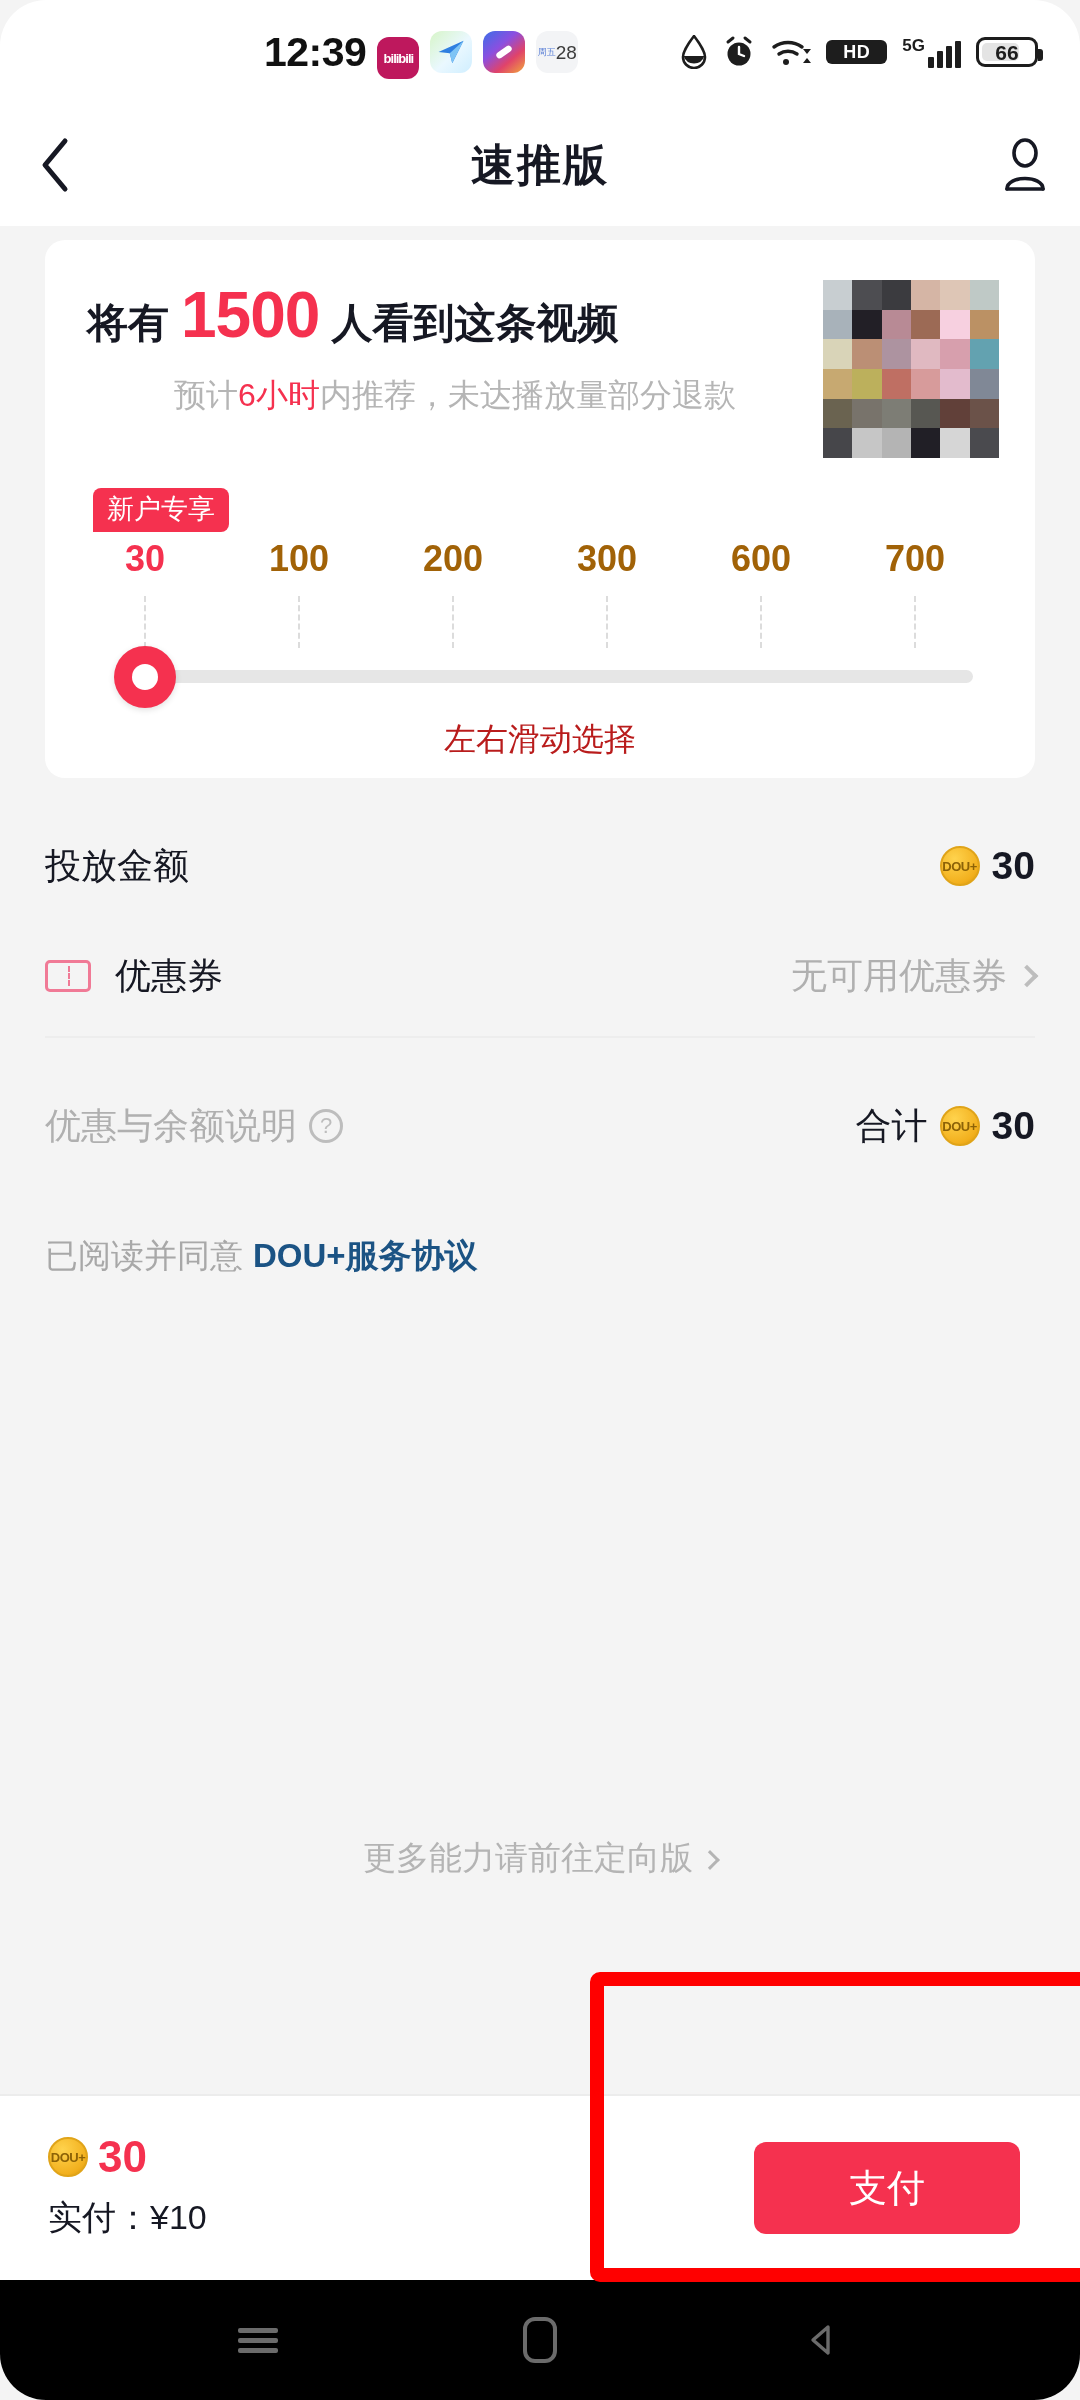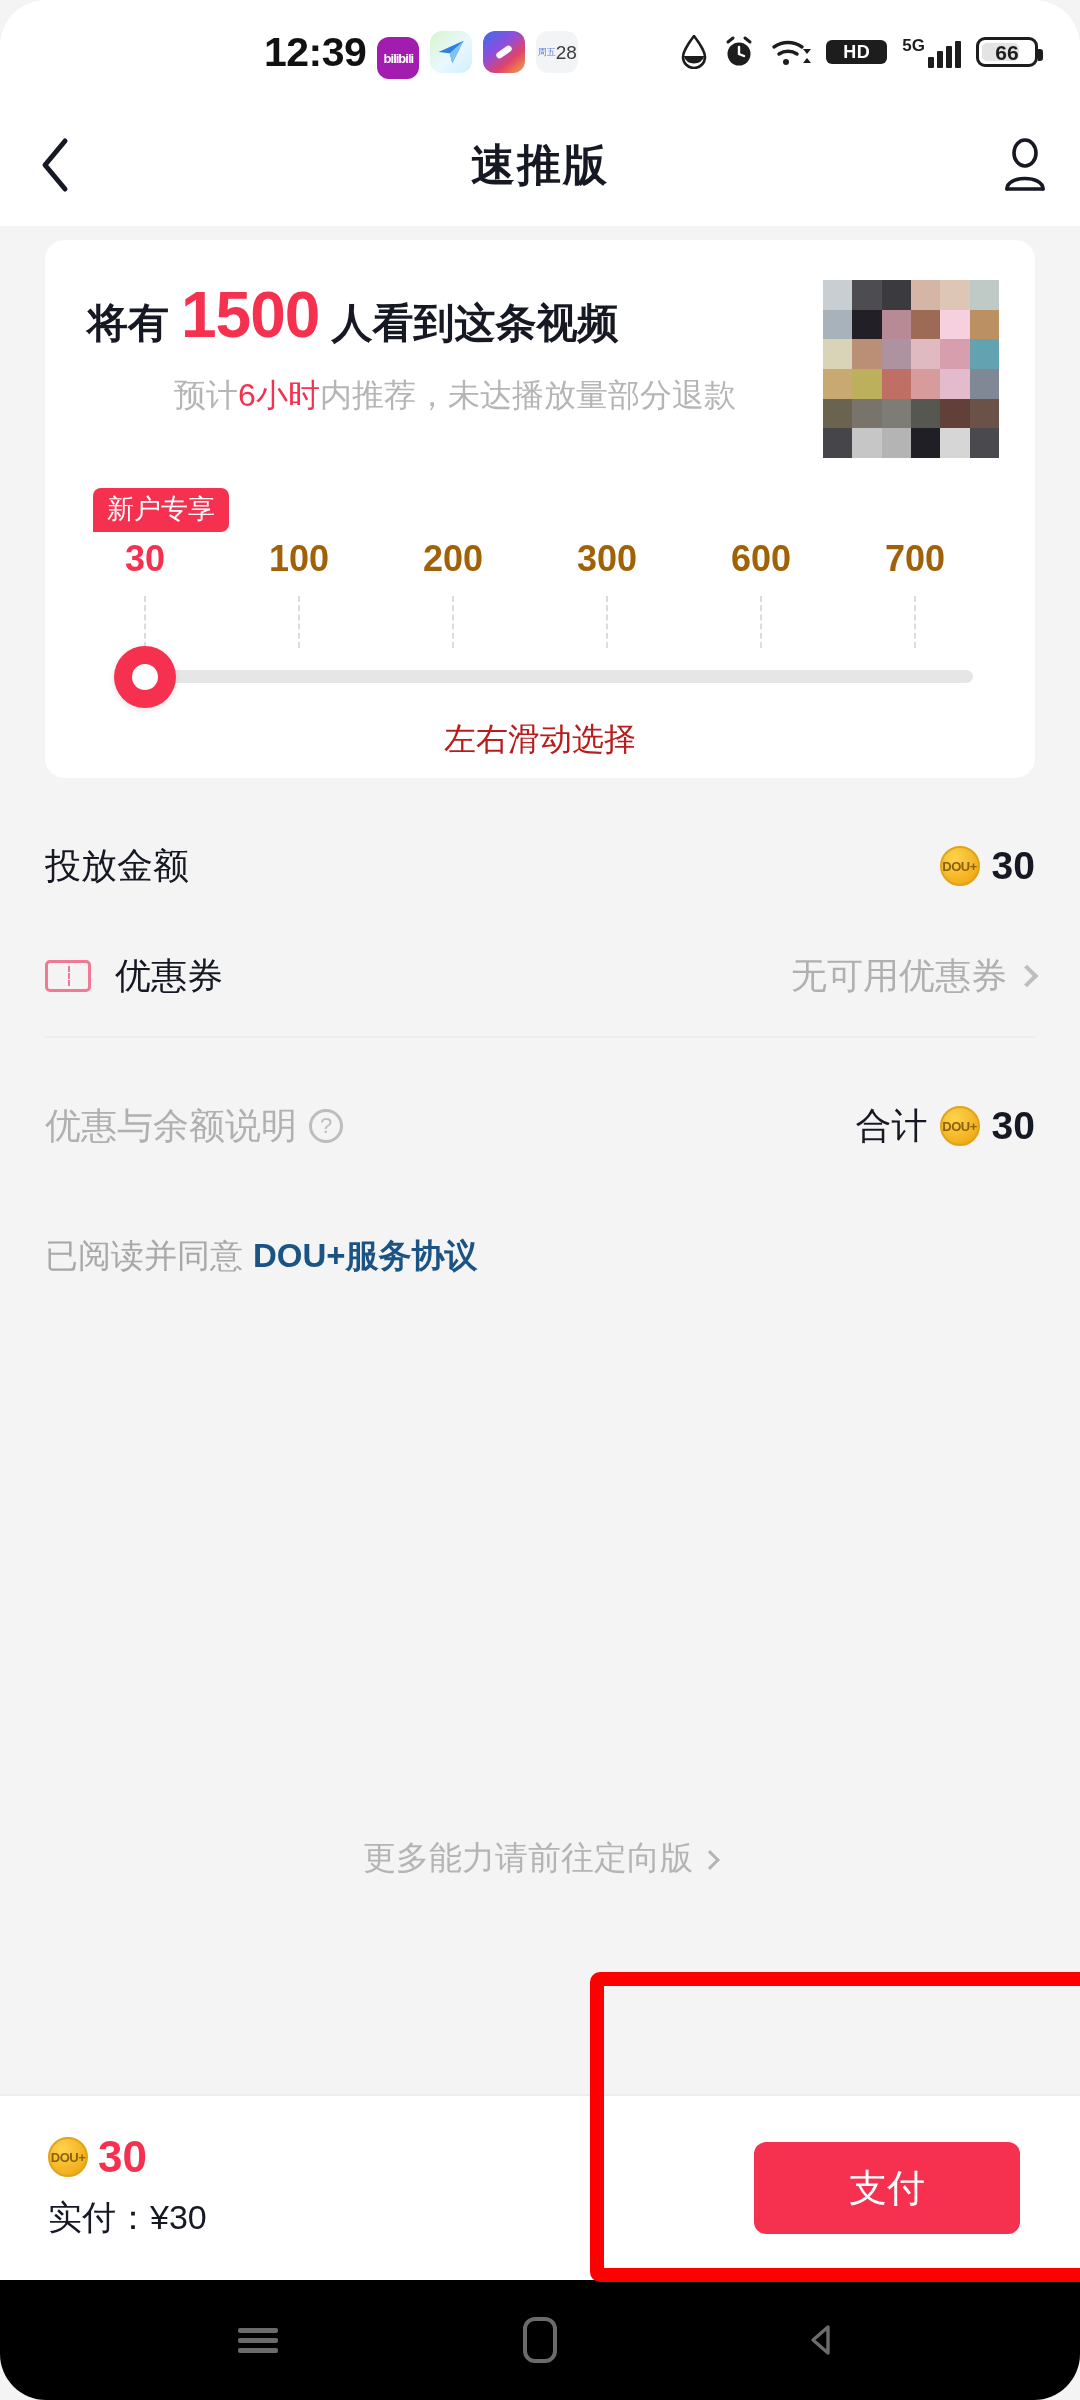--- a/index.html
+++ b/index.html
@@ -16,21 +16,21 @@
     position:absolute; top:0; left:0; width:1080px; height:104px;
     background:#ffffff;
     display:flex; align-items:center;
     border-top-left-radius:46px; border-top-right-radius:46px;
   }
   .sb-left{ display:flex; align-items:center; gap:11px; margin-left:264px;}
   .sb-time{ font-size:41px; font-weight:700; color:#111; letter-spacing:-0.5px; }
   .appicon{ width:42px; height:42px; border-radius:12px; flex:none;
             display:flex; align-items:center; justify-content:center;
             overflow:hidden; position:relative; }
-  .ic-bili{ background:#a21caf;margin-top:12px; }
+  .ic-bili{ background:#be185d;margin-top:12px; }
   .ic-bili span{ color:#fff; font-size:13px; font-weight:700; letter-spacing:-1px;}
   .ic-plane{ background:linear-gradient(135deg,#d7f5c8 0%,#eaf8ff 55%,#cfeeff 100%); }
   .ic-grad{ background:linear-gradient(140deg,#3b6fe8 0%,#8b4fe0 38%,#e0436a 68%,#f2a93b 100%); }
   .ic-cal{ background:#f3f4f6; gap:0; }
   .ic-cal .cw{ font-size:9px; color:#5a7fd6; line-height:10px; }
   .ic-cal .cd{ font-size:19px; color:#3d3d3d; line-height:19px; font-weight:500; }
 
   .sb-right{ margin-left:auto; margin-right:42px; display:flex; align-items:center; gap:15px; }
   .sb-right svg{ display:block; }
   .hdbox{ background:#1d1d1d; color:#fff; font-size:18px; font-weight:700;
@@ -373,21 +373,21 @@
 </div>
 
 <div class="paybar">
   <div class="pay-left">
     <div class="pay-top">
       <div class="coin">
           <span>DOU+</span>
         </div>
       <div class="pay-amount">30</div>
     </div>
-    <div class="pay-sub">实付：¥30</div>
+    <div class="pay-sub">实付：¥10</div>
   </div>
   <button class="pay-btn">支付</button>
 </div>
 
 <div class="navbar">
   <div class="nv nv-menu">
       <div>
         <i></i>
         <i></i>
         <i></i>

